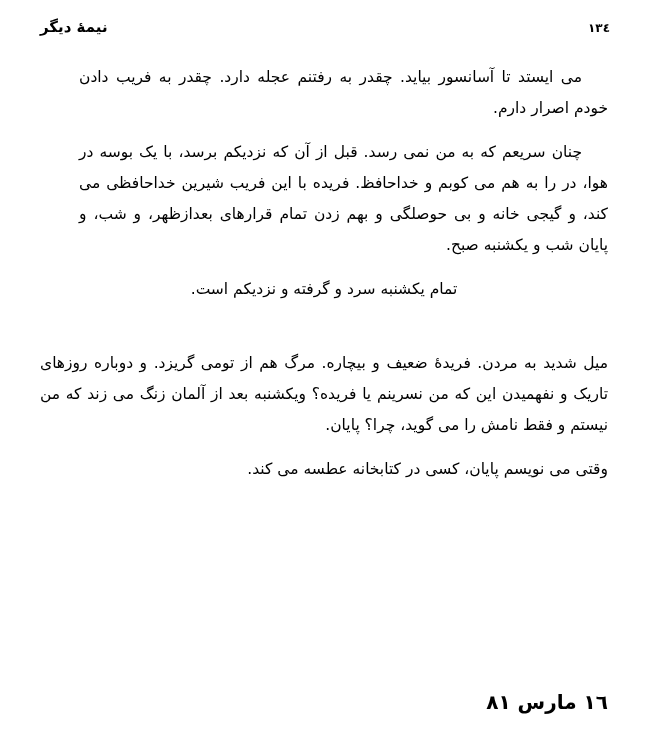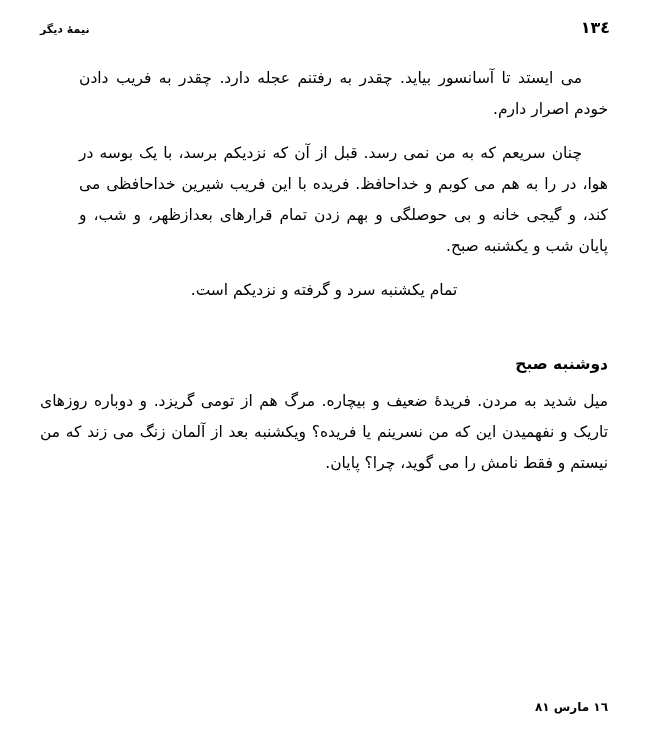--- a/index.html
+++ b/index.html
@@ -24,26 +24,26 @@
   }
   .header {
     display: flex;
     flex-direction: row;
     justify-content: space-between;
     align-items: baseline;
     margin: 0 0 26px 0;
     padding: 0 4px 0 6px;
   }
   .header-title {
-    font-size: 11px;
+    font-size: 15px;
     font-weight: bold;
     letter-spacing: 0.5px;
   }
   .header-page {
-    font-size: 16px;
+    font-size: 12px;
     font-weight: bold;
     letter-spacing: 1px;
   }
   .body-text {
     text-align: justify;
     text-align-last: right;
     font-size: 15.5px;
     line-height: 31px;
     padding: 0 6px;
   }
@@ -65,21 +65,21 @@
   .section-heading {
     font-size: 15.5px;
     font-weight: bold;
     margin: 0 0 6px 0;
     text-align: right;
   }
   .footer {
     position: absolute;
     bottom: 30px;
     right: 40px;
-    font-size: 12px;
+    font-size: 20px;
     font-weight: bold;
     letter-spacing: 1px;
     direction: rtl;
   }
 </style>
 </head>
 <body>
 
 <div class="page">
 
@@ -92,22 +92,22 @@
 
     <p class="indent">می ایستد تا آسانسور بیاید. چقدر به رفتنم عجله دارد. چقدر به فریب دادن خودم اصرار دارم.</p>
 
 
     <p class="indent">چنان سریعم که به من نمی رسد. قبل از آن که نزدیکم برسد، با یک بوسه در هوا، در را به هم می کوبم و خداحافظ. فریده با این فریب شیرین خداحافظی می کند، و گیجی خانه و بی حوصلگی و بهم زدن تمام قرارهای بعدازظهر، و شب، و پایان شب و یکشنبه صبح.</p>
 
     <p class="center-last">تمام یکشنبه سرد و گرفته و نزدیکم است.</p>
 
     <div class="gap"></div>
 
-    <div class="section-heading">دوشنبه صبح</div>
 
     <p>میل شدید به مردن. فریدهٔ ضعیف و بیچاره. مرگ هم از تومی گریزد. و دوباره روزهای تاریک و نفهمیدن این که من نسرینم یا فریده؟ ویکشنبه بعد از آلمان زنگ می زند که من نیستم و فقط نامش را می گوید، چرا؟ پایان.</p>
 
+    <p>وقتی می نویسم پایان، کسی در کتابخانه عطسه می کند.</p>
 
   </div>
 
   <div class="footer">١٦ مارس ٨١</div>
 
 </div>
 
 </body></html>

